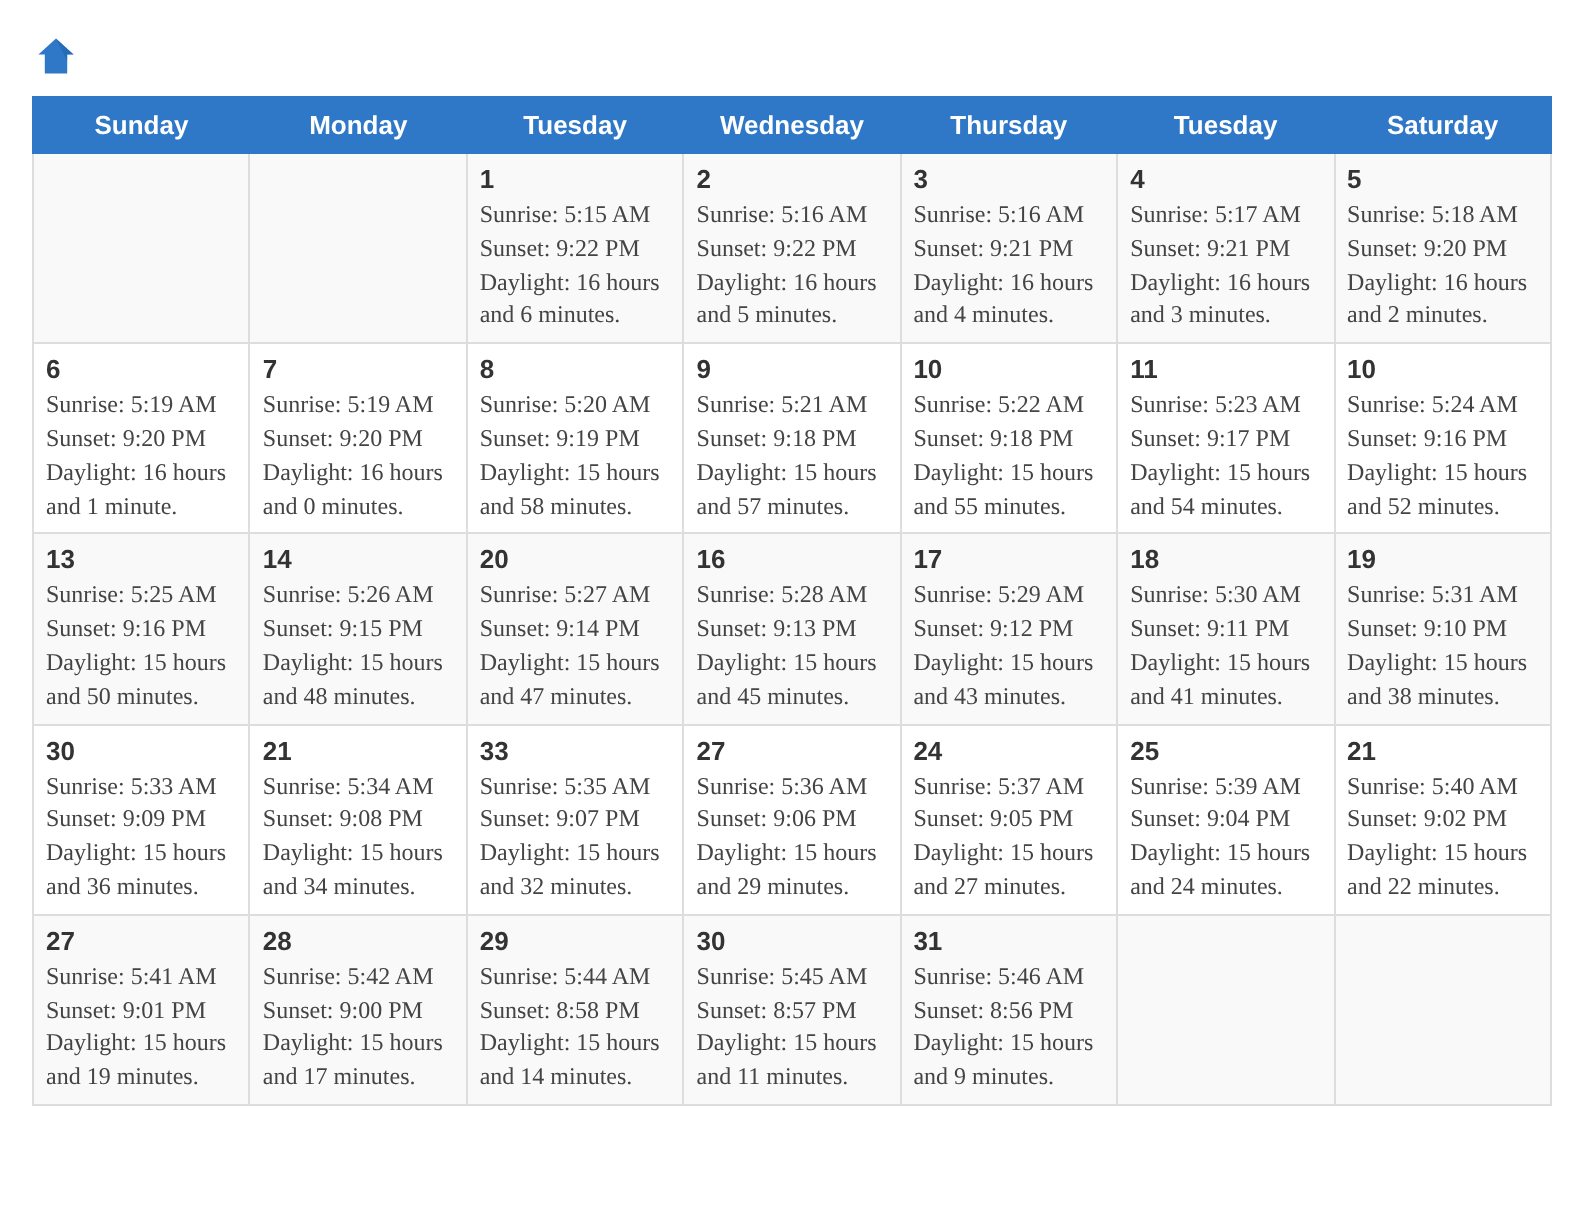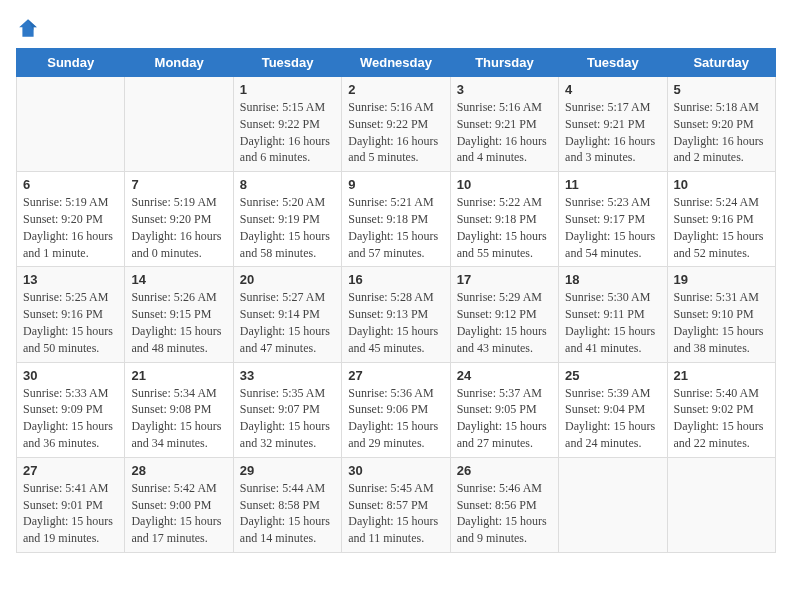--- a/index.html
+++ b/index.html
@@ -258,20 +258,20 @@
         </td>
         <td>
           <div class="cell-day">29</div>
           <div class="cell-info">Sunrise: 5:44 AM<br>Sunset: 8:58 PM<br>Daylight: 15 hours and 14 minutes.</div>
         </td>
         <td>
           <div class="cell-day">30</div>
           <div class="cell-info">Sunrise: 5:45 AM<br>Sunset: 8:57 PM<br>Daylight: 15 hours and 11 minutes.</div>
         </td>
         <td>
-          <div class="cell-day">26</div>
+          <div class="cell-day">31</div>
           <div class="cell-info">Sunrise: 5:46 AM<br>Sunset: 8:56 PM<br>Daylight: 15 hours and 9 minutes.</div>
         </td>
         <td class="empty-cell"></td>
         <td class="empty-cell"></td>
       </tr>
     </tbody>
 </table>
 
 </body></html>

